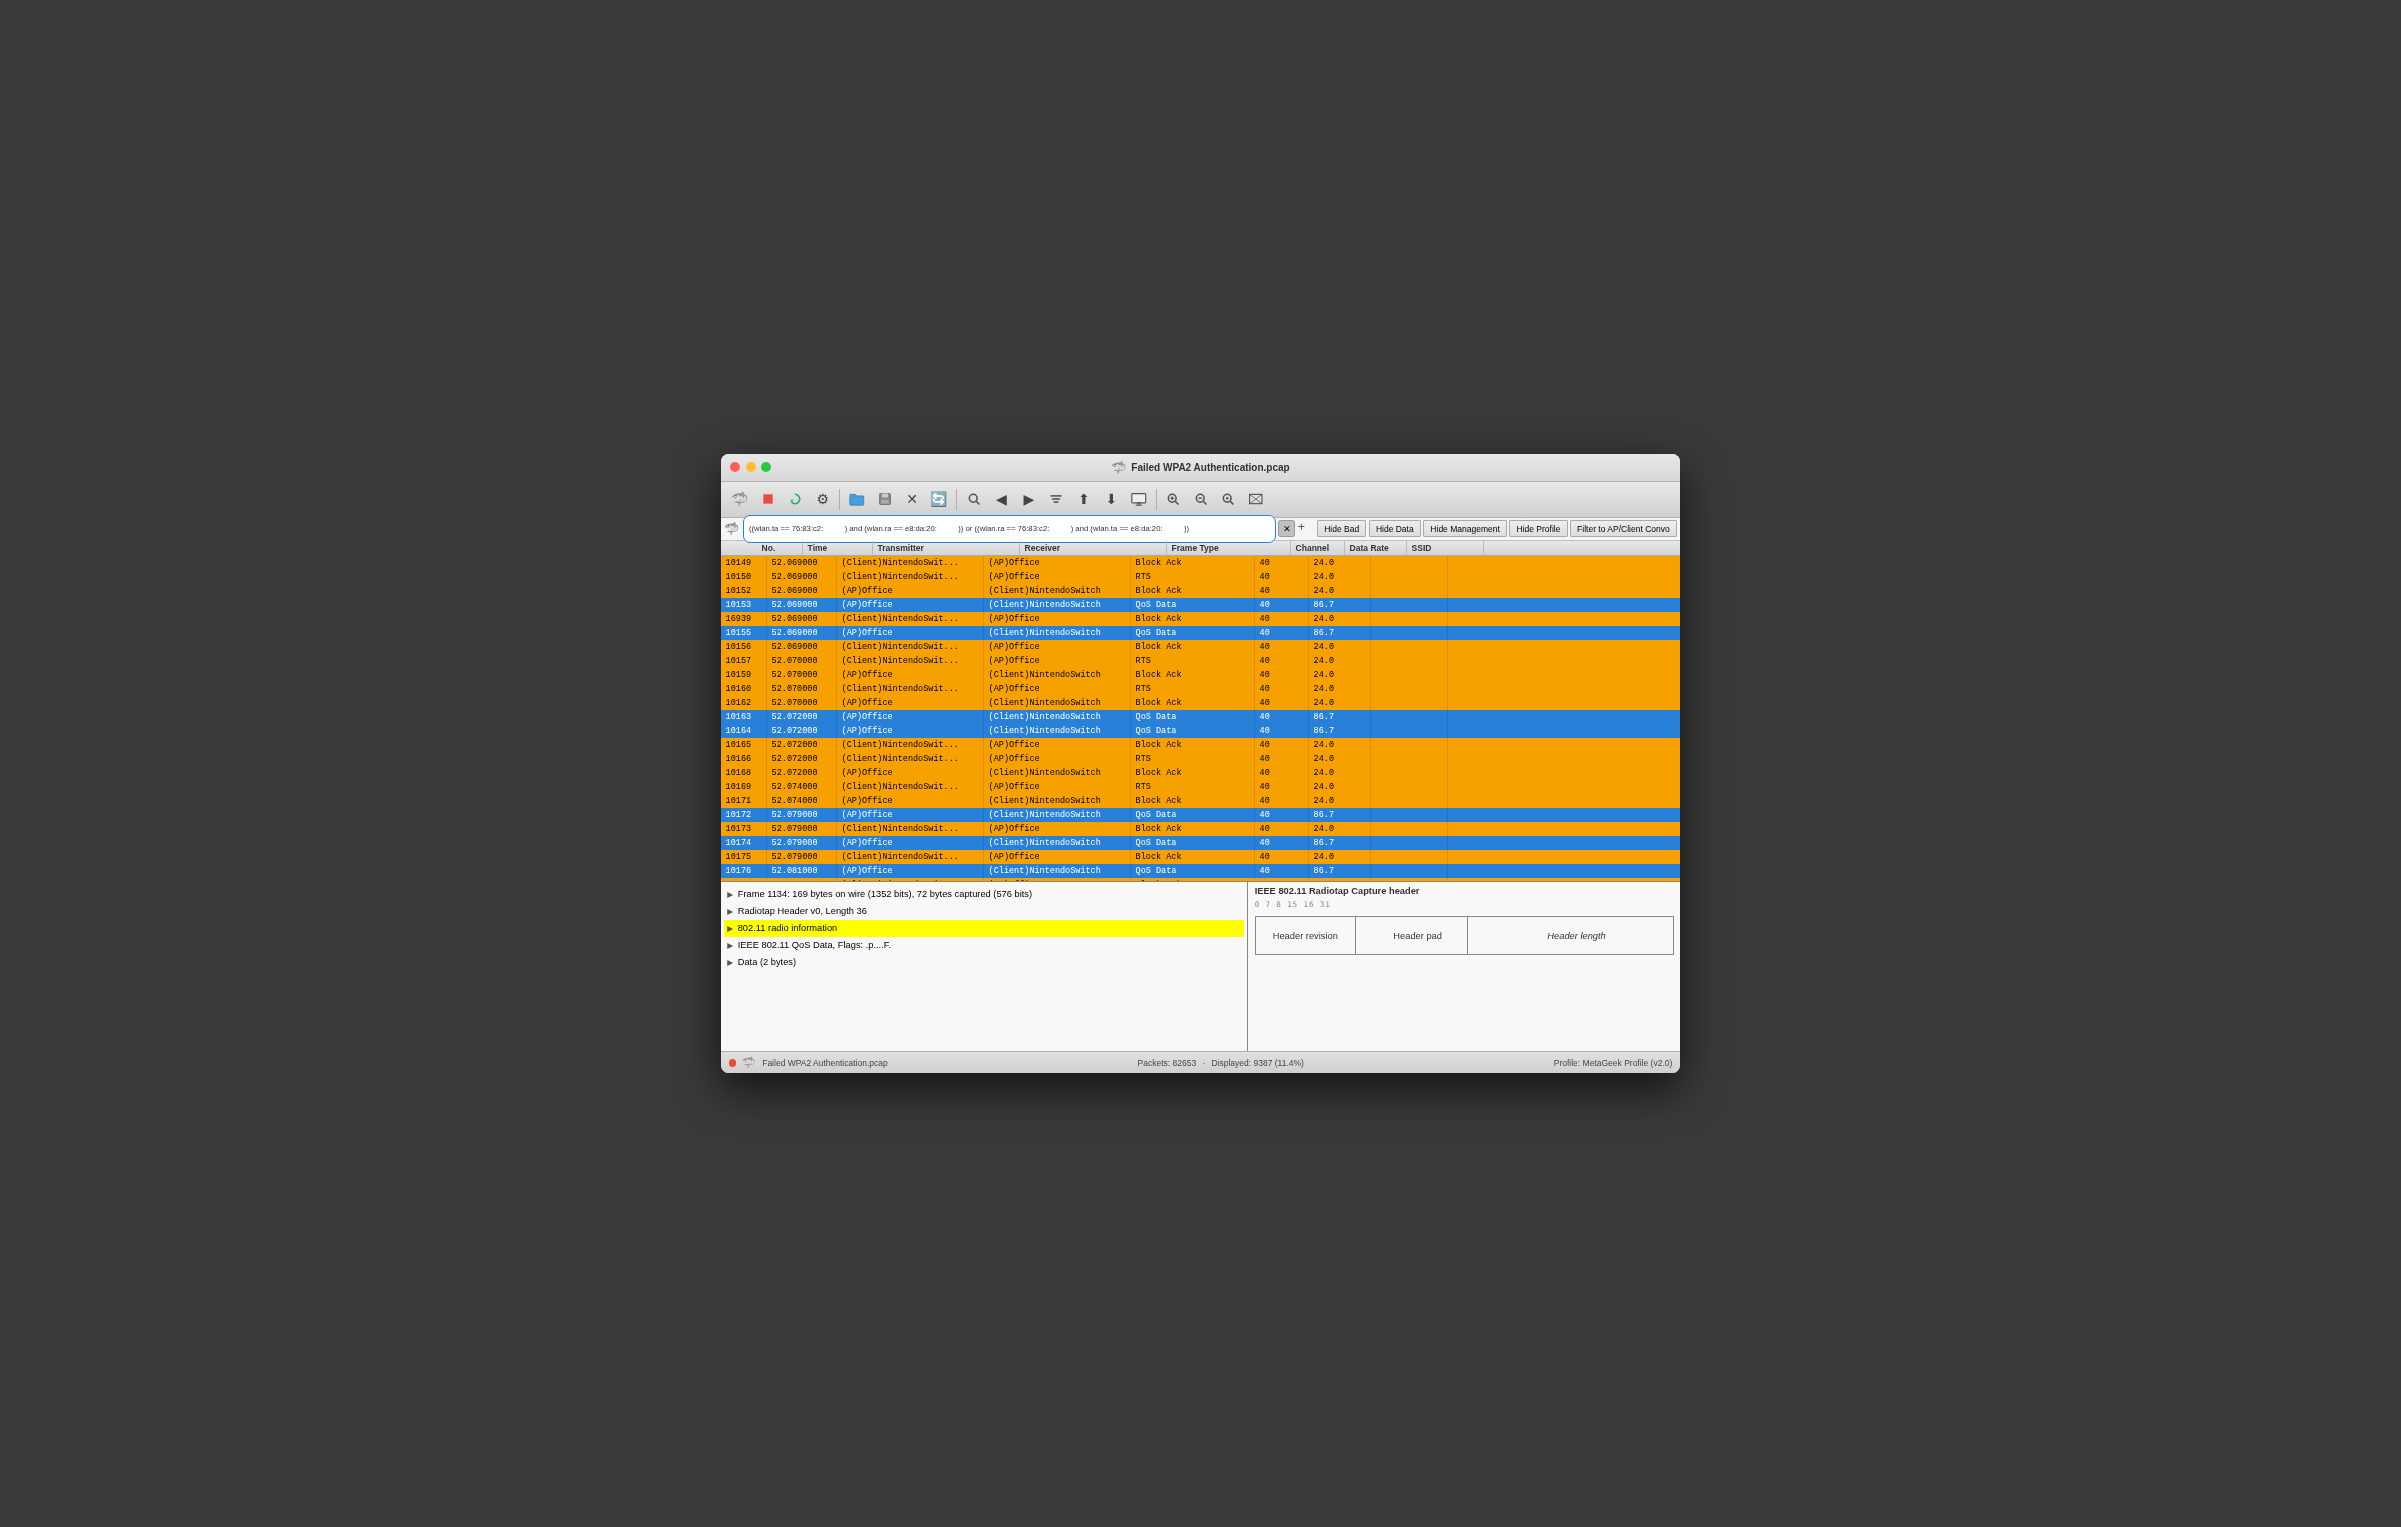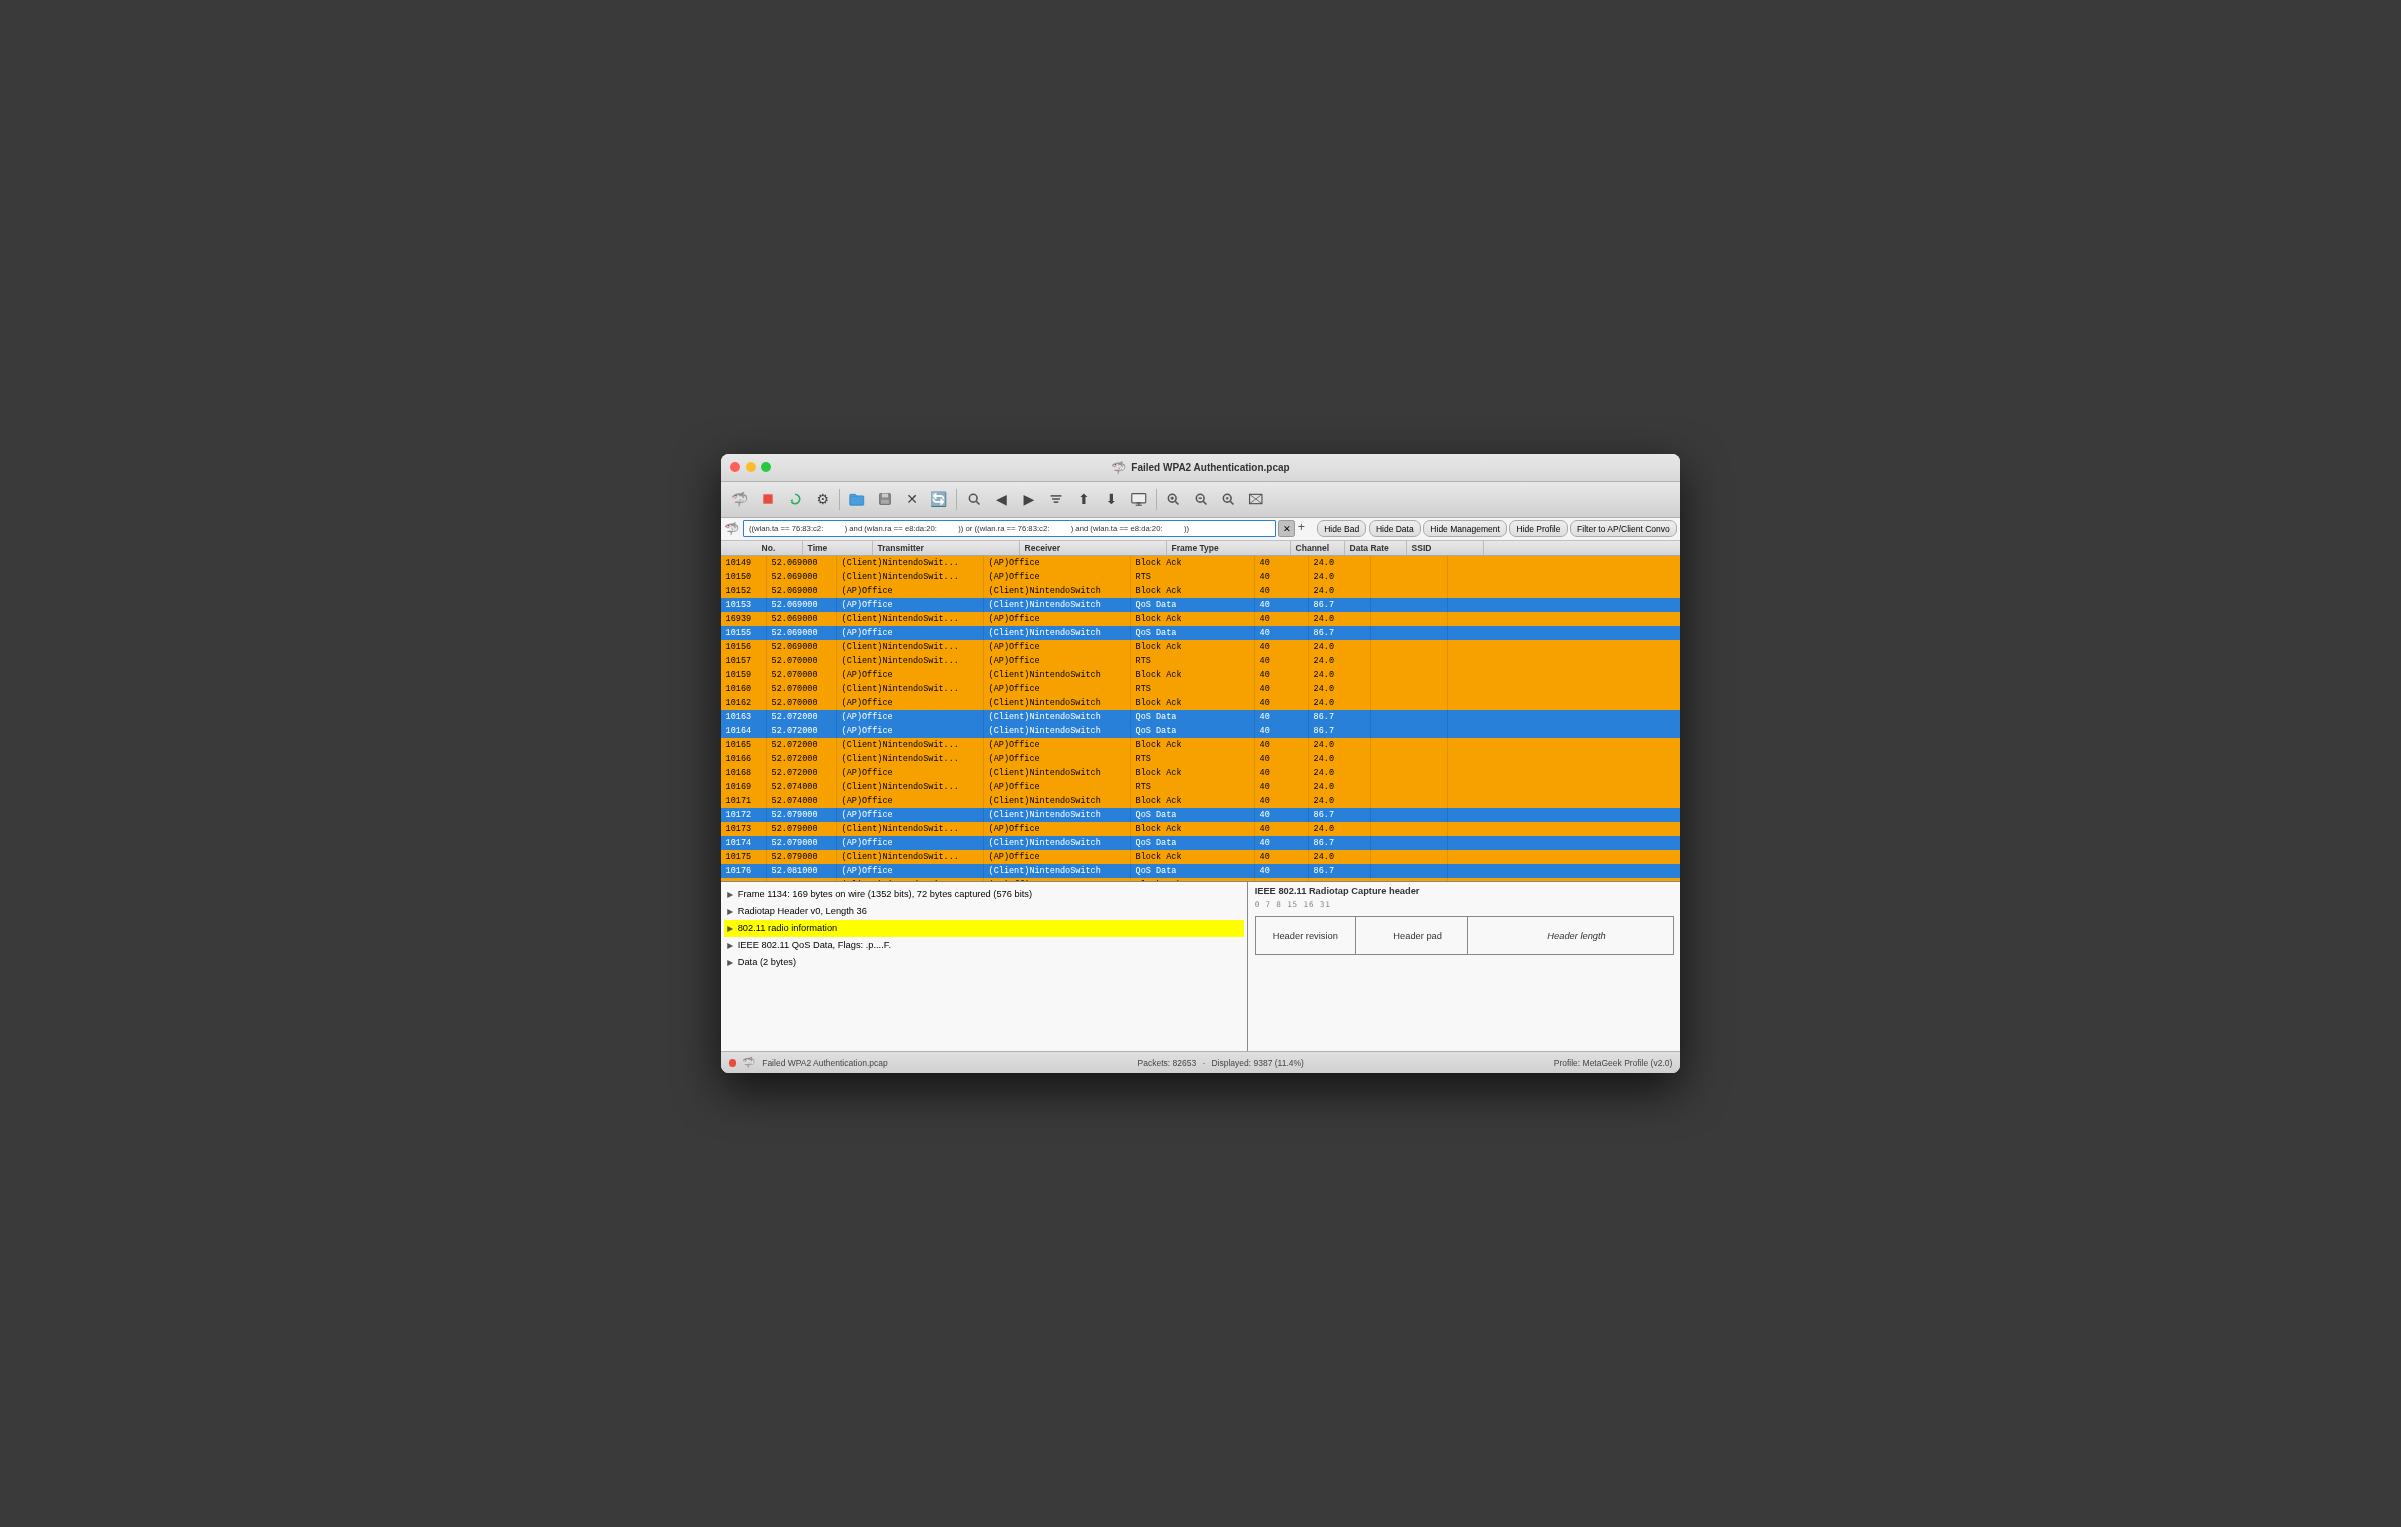--- a/index.html
+++ b/index.html
@@ -87,35 +87,35 @@
       background: #f5f5f5;
       height: 23px;
       display: flex;
       align-items: center;
       border-bottom: 0.8px solid #c0c0c0;
       padding: 0 3.1px;
       gap: 2.3px;
     }
     .filter-input {
       flex: 1;
-      height: 17px;
+      height: 28px;
       border: 0.8px solid #2980d9;
-      border-radius: 1px;
+      border-radius: 7px;
       padding: 0 4.6px;
       font-size: 8.5px;
       background: white;
       color: #333;
       outline: none;
     }
     .filter-btn {
       height: 17px;
       padding: 0 6.2px;
       background: linear-gradient(180deg, #eee 0%, #ddd 100%);
       border: 0.8px solid #aaa;
-      border-radius: 7px;
+      border-radius: 1px;
       font-size: 8.5px;
       cursor: pointer;
       white-space: nowrap;
     }
     .filter-x {
       width: 17px; height: 17px;
       background: #c0c0c0;
       border: 0.8px solid #999;
       border-radius: 2.3px;
       cursor: pointer;

